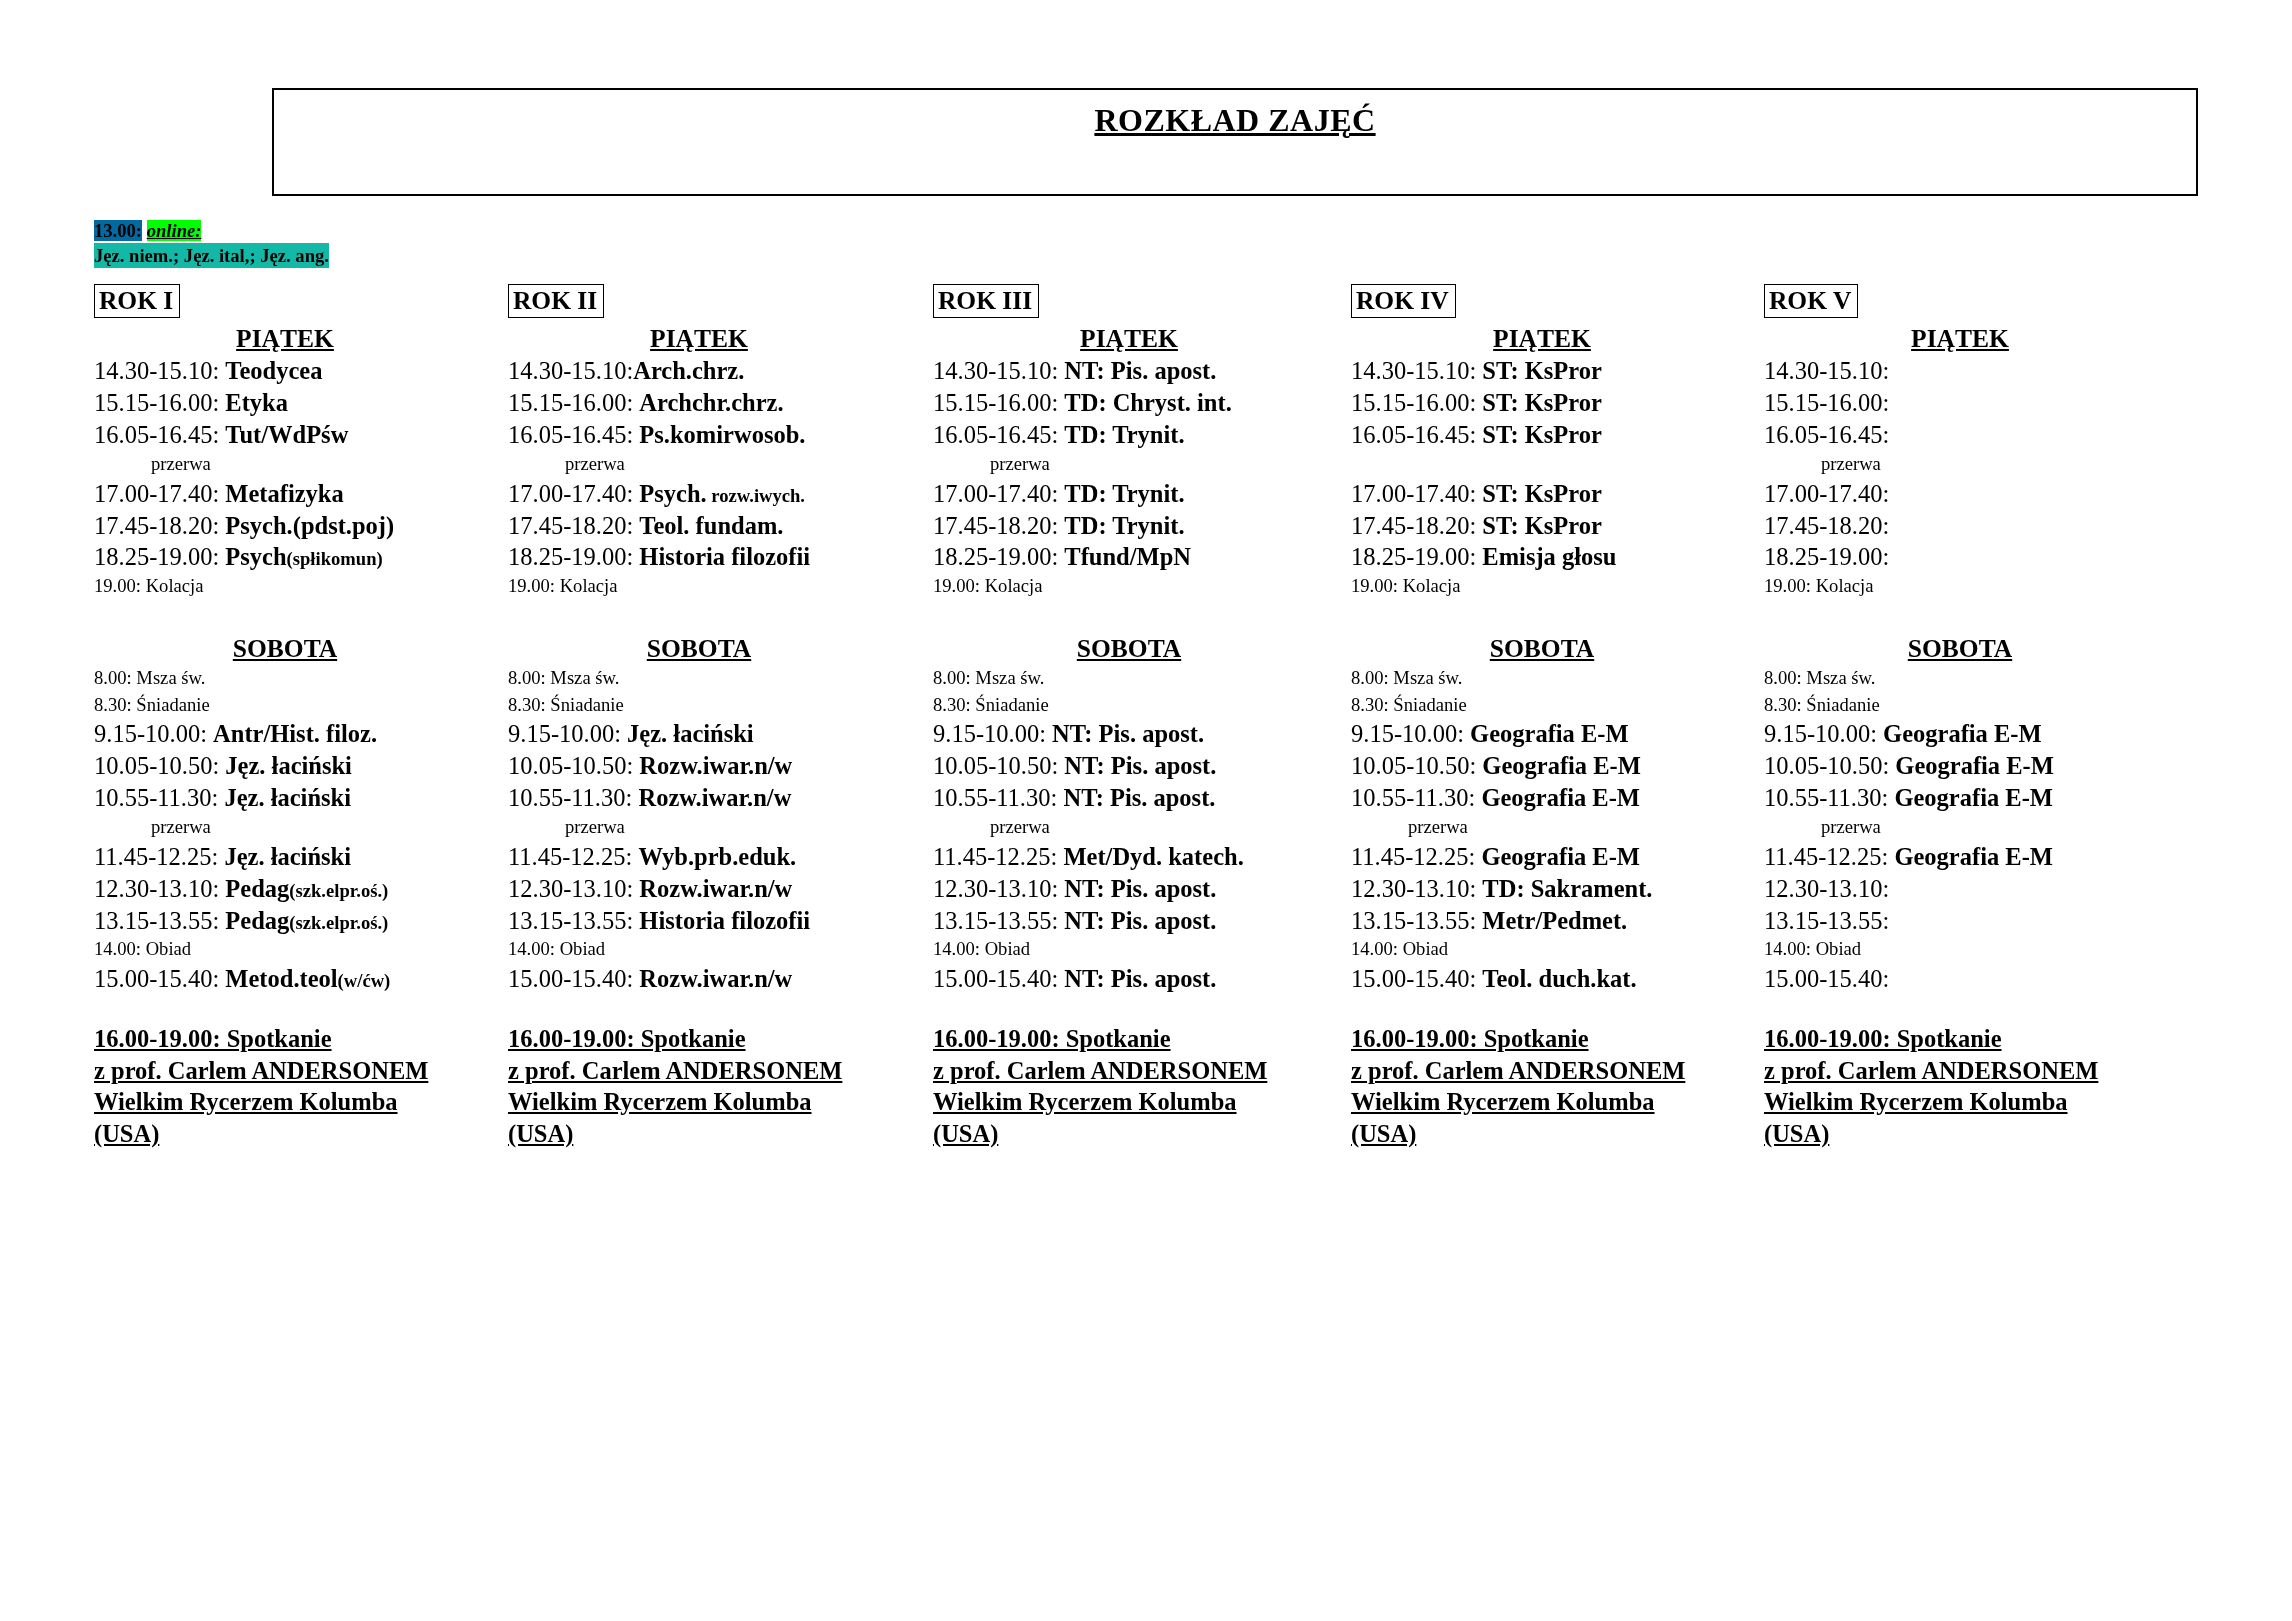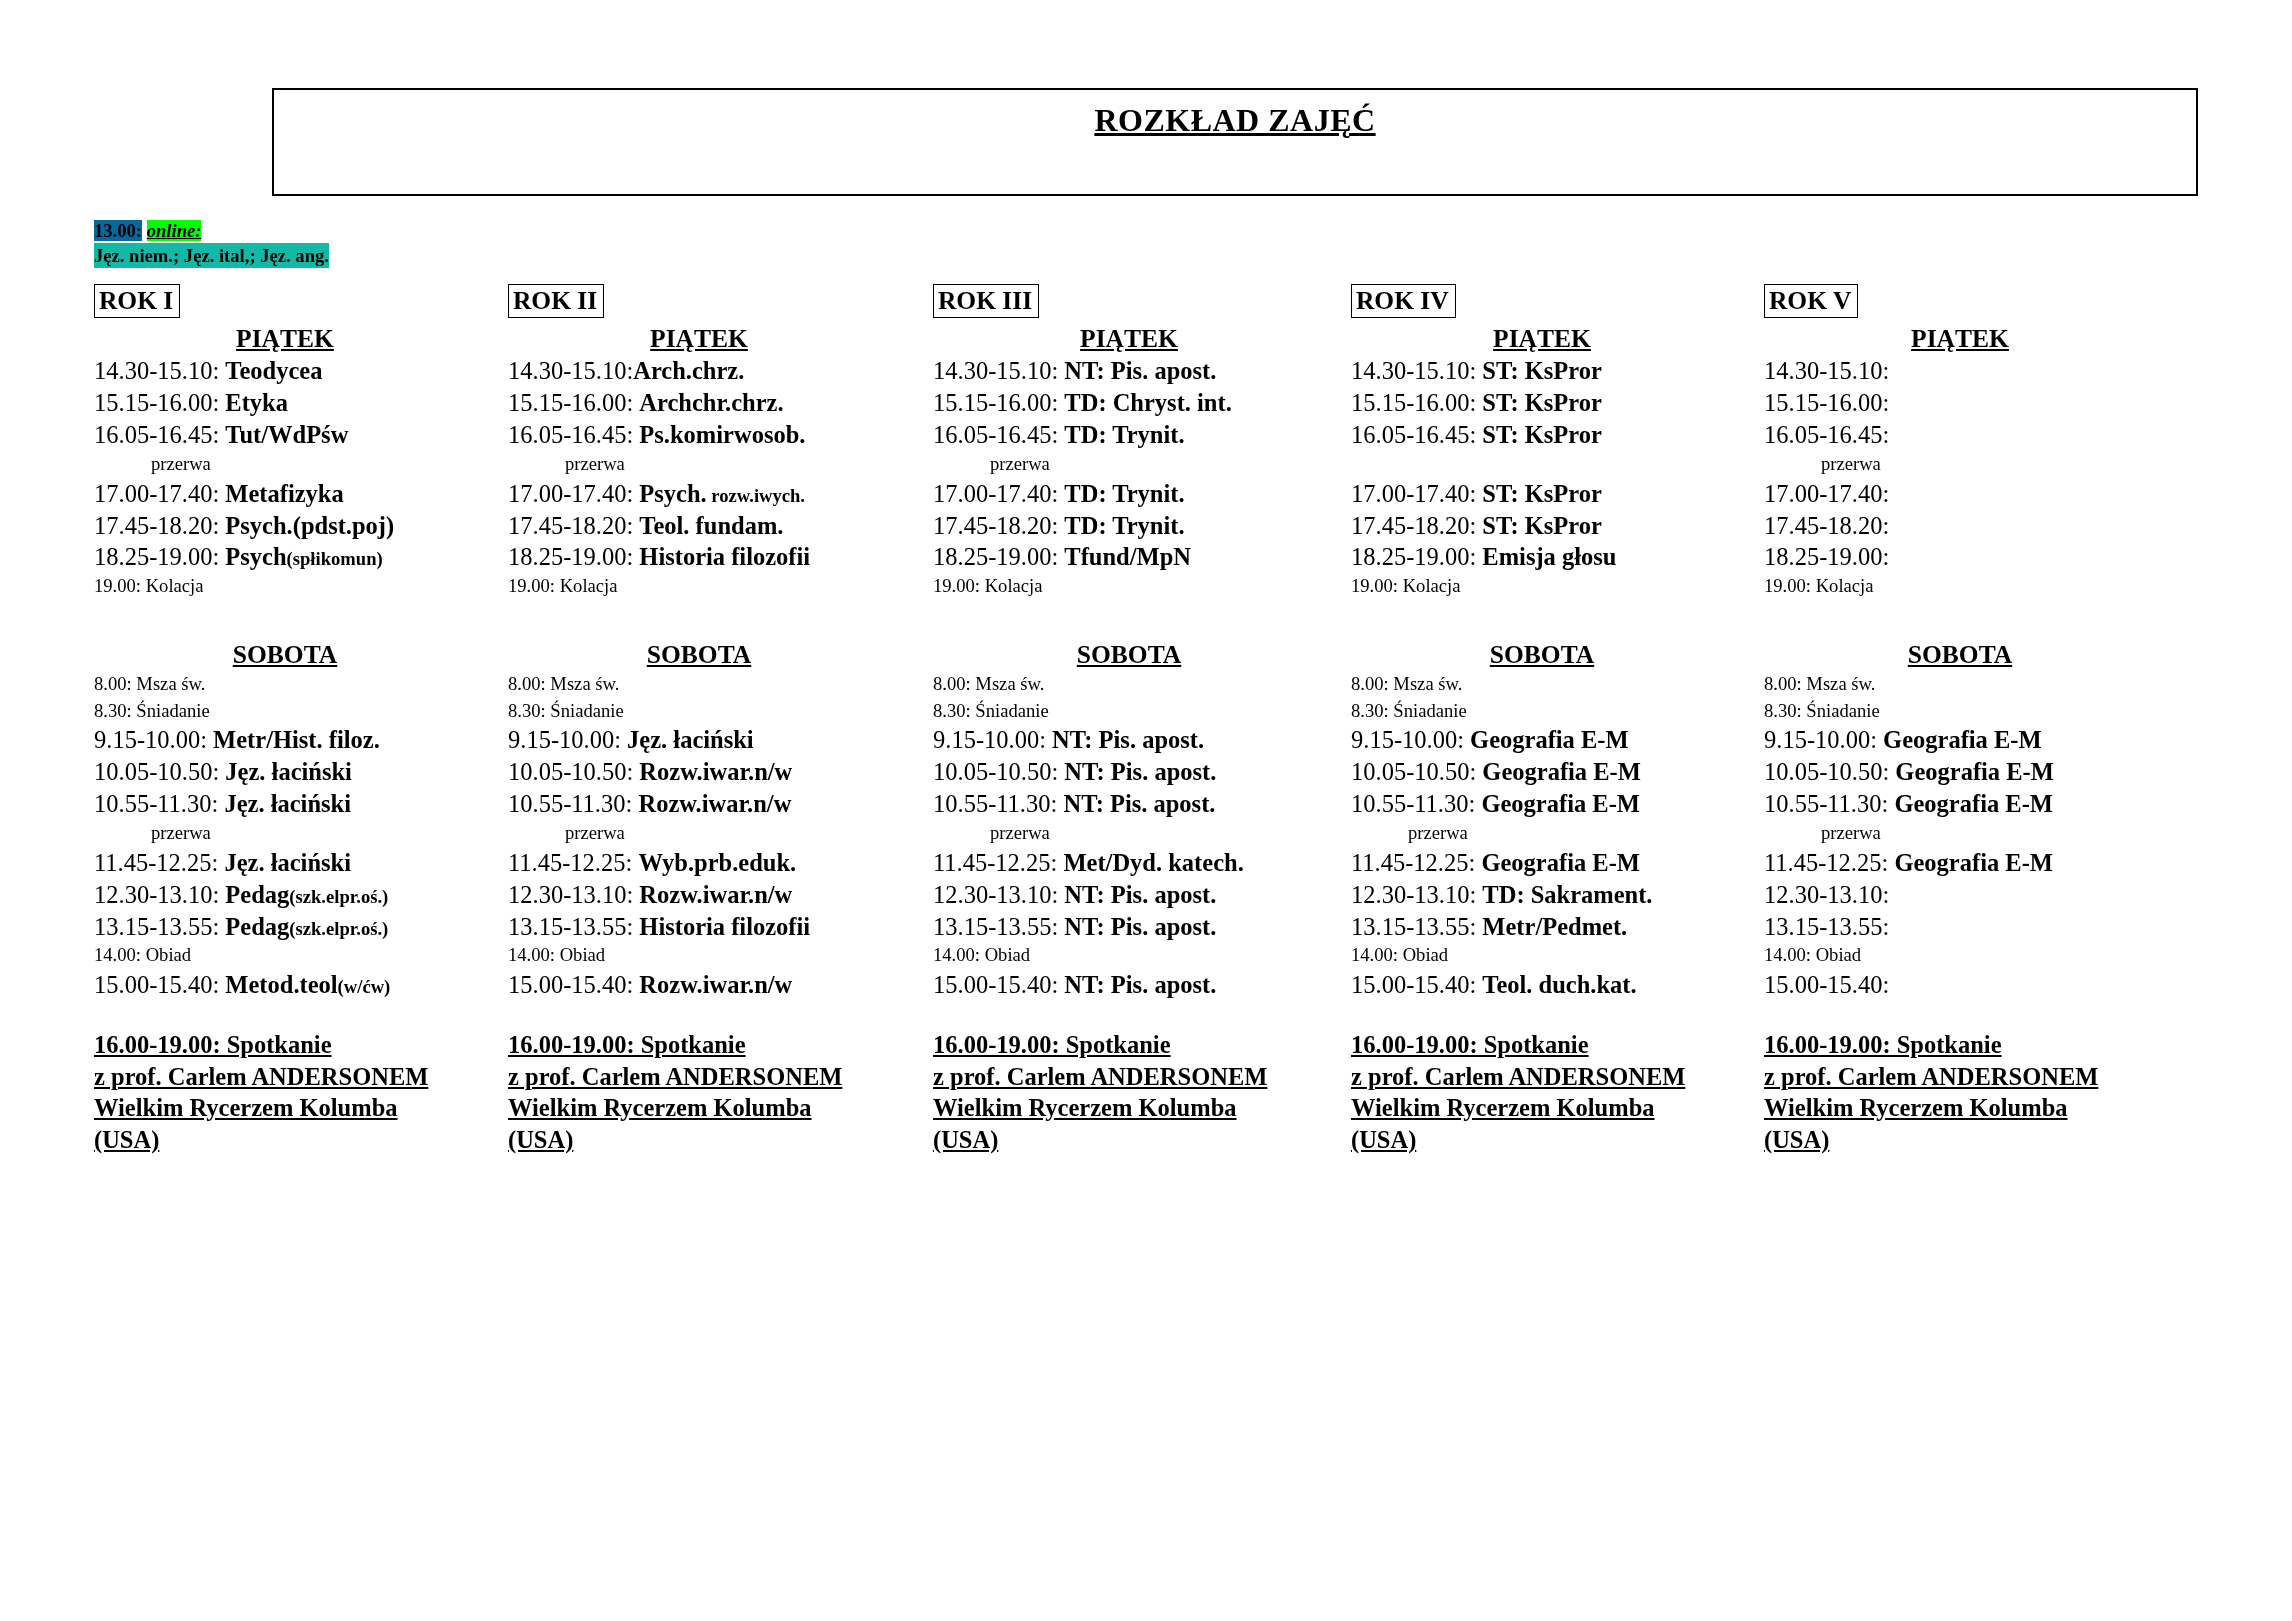--- a/index.html
+++ b/index.html
@@ -86,21 +86,21 @@
     line-height: 1.15;
   }
   .day-head {
     font-size: 25.5px;
     font-weight: bold;
     text-decoration: underline;
     text-align: center;
     margin-top: 5.9px;
   }
   .day-head.sat {
-    margin-top: 12px;
+    margin-top: 6px;
   }
   .rows {
     margin-top: 1px;
   }
   .row {
     font-size: 24.5px;
     line-height: 1.30;
     white-space: nowrap;
   }
   .row .t {
@@ -173,21 +173,21 @@
       <div class="row"><span class="t">17.00-17.40:</span> <span class="s">Metafizyka</span></div>
       <div class="row"><span class="t">17.45-18.20:</span> <span class="s">Psych.(pdst.poj)</span></div>
       <div class="row"><span class="t">18.25-19.00:</span> <span class="s">Psych</span><span class="sub">(spłikomun)</span></div>
       <div class="minor">19.00: Kolacja</div>
     </div>
     <div class="gap-block"></div>
     <div class="day-head sat w1">SOBOTA</div>
     <div class="rows">
       <div class="minor">8.00: Msza św.</div>
       <div class="minor">8.30: Śniadanie</div>
-      <div class="row"><span class="t">9.15-10.00:</span> <span class="s">Metr/Hist. filoz.</span></div>
+      <div class="row"><span class="t">9.15-10.00:</span> <span class="s">Antr/Hist. filoz.</span></div>
       <div class="row"><span class="t">10.05-10.50:</span> <span class="s">Jęz. łaciński</span></div>
       <div class="row"><span class="t">10.55-11.30:</span> <span class="s">Jęz. łaciński</span></div>
       <div class="przerwa">przerwa</div>
       <div class="row"><span class="t">11.45-12.25:</span> <span class="s">Jęz. łaciński</span></div>
       <div class="row"><span class="t">12.30-13.10:</span> <span class="s">Pedag</span><span class="sub">(szk.elpr.oś.)</span></div>
       <div class="row"><span class="t">13.15-13.55:</span> <span class="s">Pedag</span><span class="sub">(szk.elpr.oś.)</span></div>
       <div class="minor">14.00: Obiad</div>
       <div class="row"><span class="t">15.00-15.40:</span> <span class="s">Metod.teol</span><span class="sub">(w/ćw)</span></div>
     </div>
     <div class="gap-block"></div>

